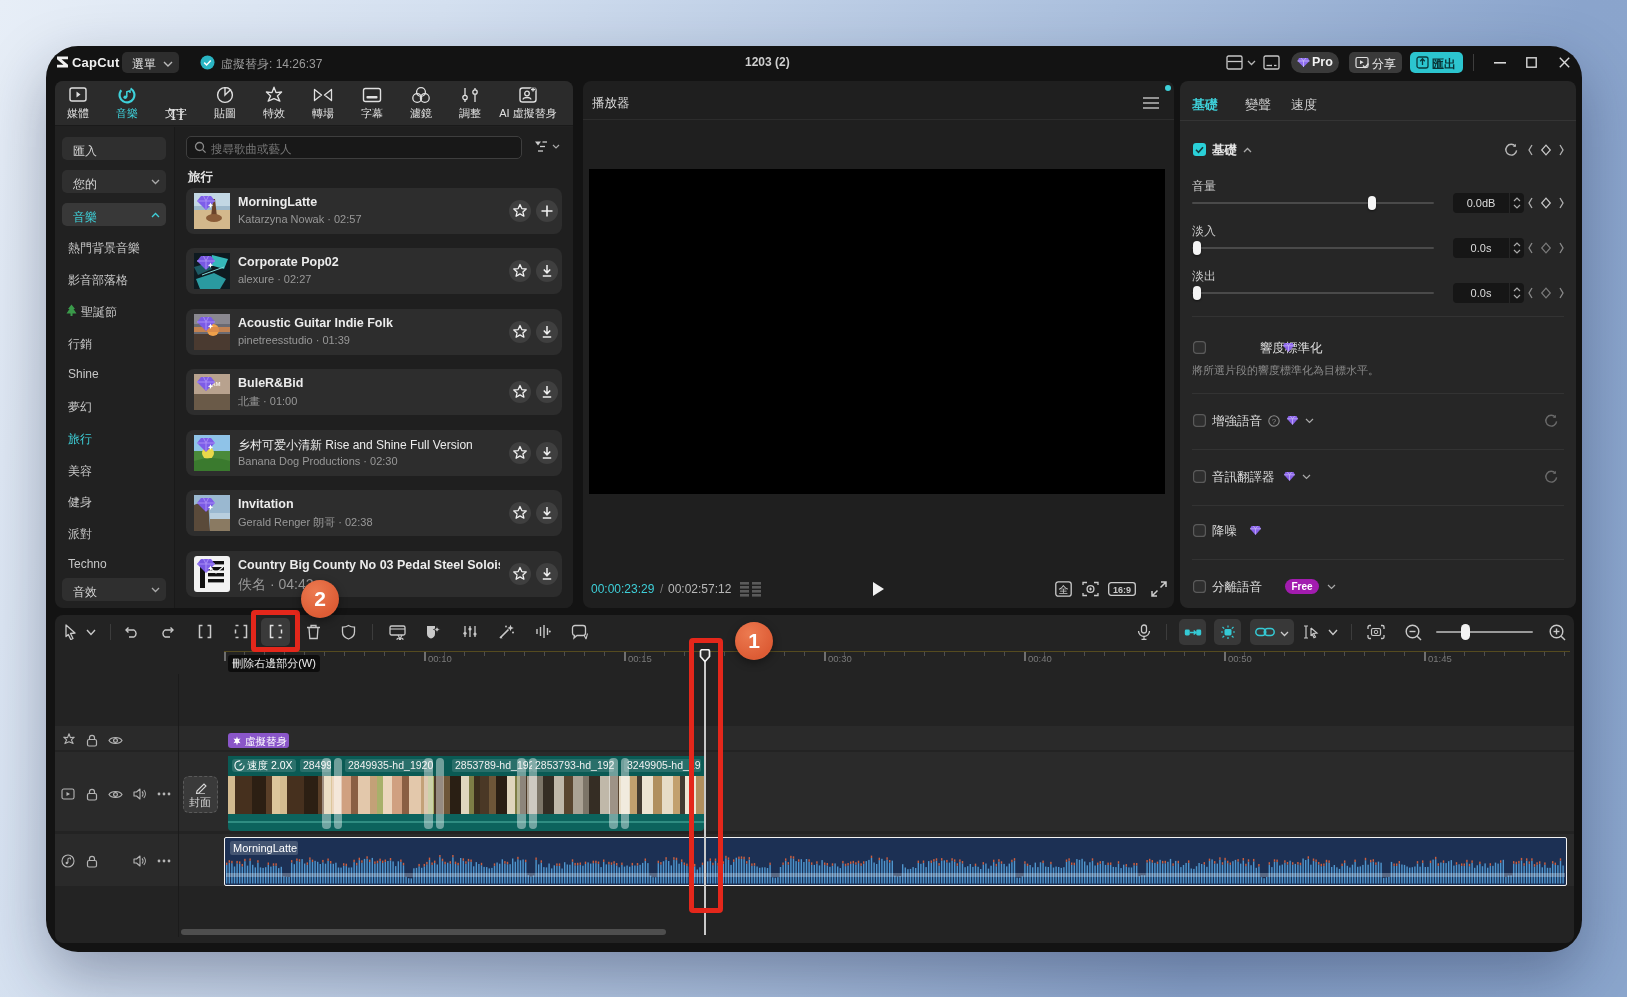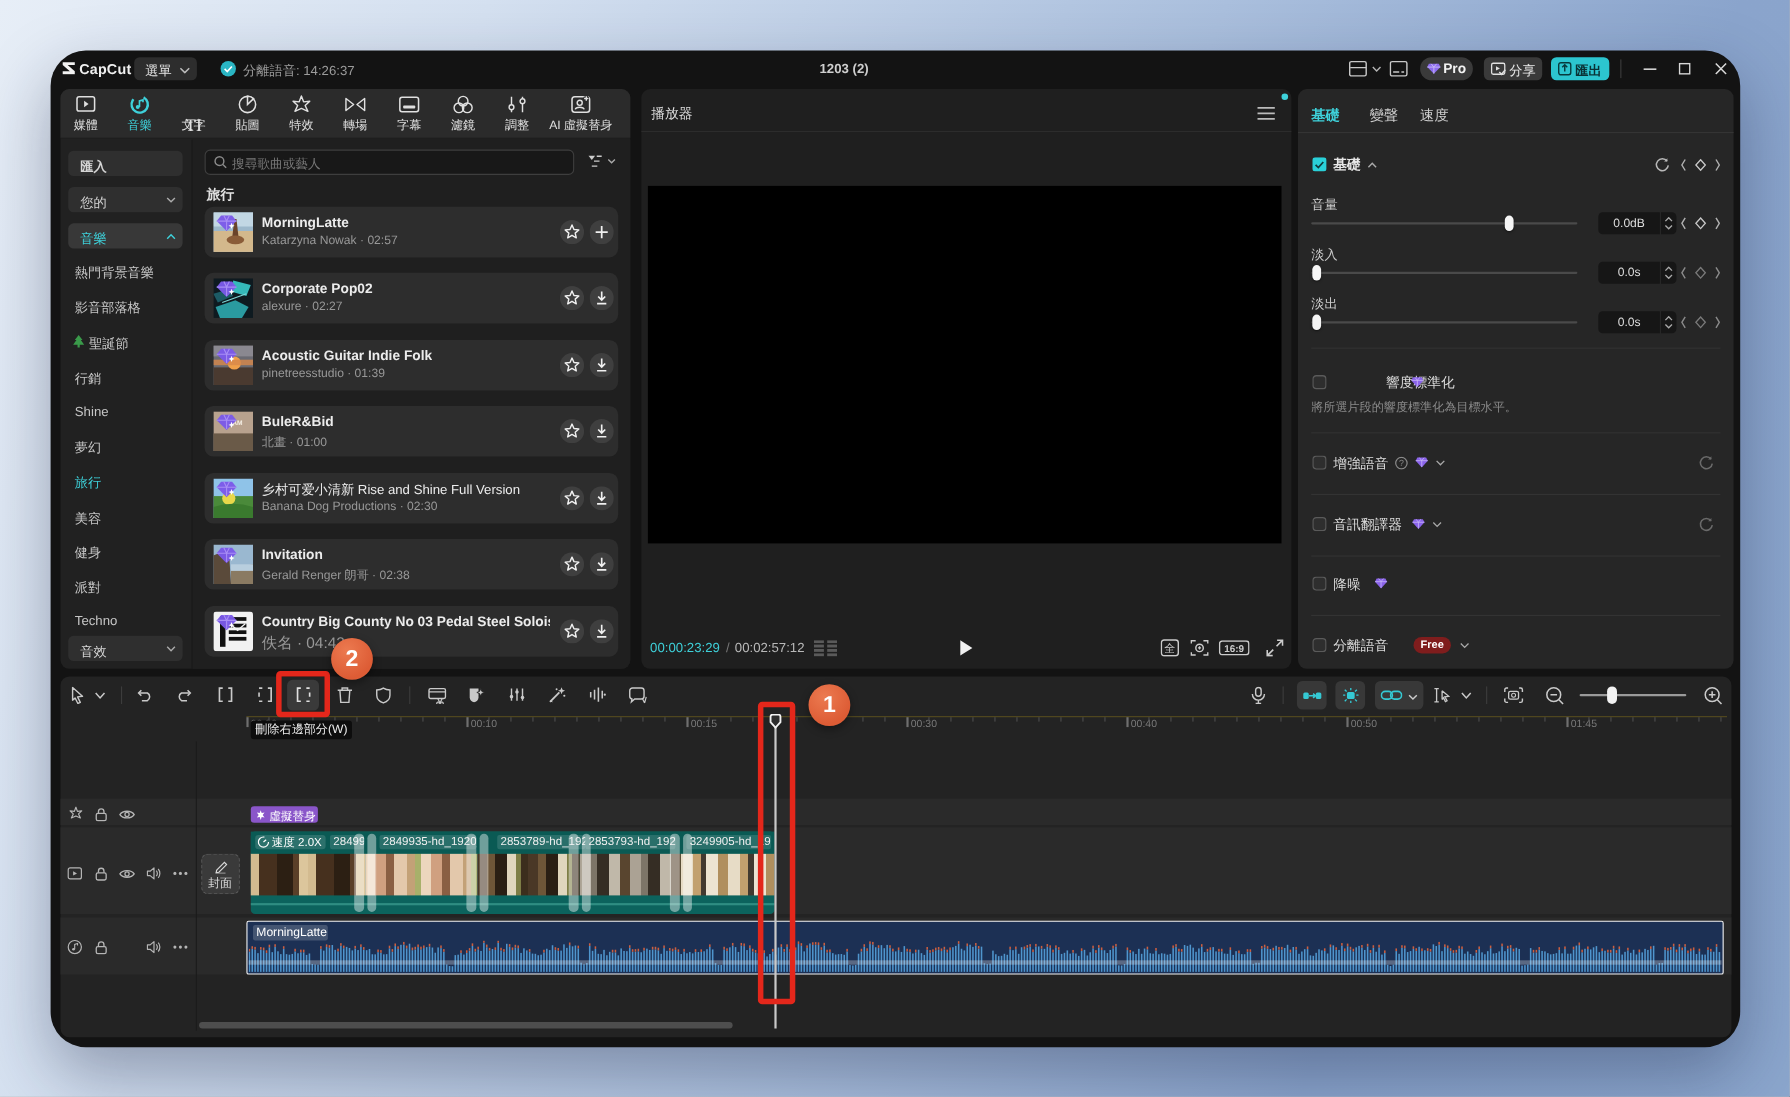--- a/index.html
+++ b/index.html
@@ -28,21 +28,21 @@
       <svg width="10" height="6" viewBox="0 0 10 6" style="">
         <path d="M1,1 L5,5 L9,1" stroke="#bbbbbb" stroke-width="1.4" fill="none"></path>
       </svg>
     </div>
     <div class="abs" style="left:200px;top:55px;">
       <svg width="15" height="15" viewBox="0 0 15 15" style="">
         <circle cx="7.5" cy="7.5" r="7" fill="#2ab5c3"></circle>
         <path d="M4.2,7.6 L6.6,10 L10.8,5.4" stroke="#ffffff" stroke-width="1.5" fill="none"></path>
       </svg>
     </div>
-    <div class="txt" style="left:221px;top:56px;font-size:12px;color:#9b9b9b;font-weight:400;">分離語音: 14:26:37</div>
+    <div class="txt" style="left:221px;top:56px;font-size:12px;color:#9b9b9b;font-weight:400;">虛擬替身: 14:26:37</div>
     <div class="txt" style="left:745px;top:55px;font-size:12px;color:#cfcfcf;font-weight:600;">1203 (2)</div>
     <div class="abs" style="left:1226px;top:55px;">
       <svg width="17" height="15" viewBox="0 0 17 15" style="">
         <rect x="1" y="1" width="15" height="13" rx="1.6" stroke="#c8c8c8" stroke-width="1.3" fill="none"></rect>
         <line x1="1.5" y1="6.5" x2="16" y2="6.5" stroke="#c8c8c8" stroke-width="1.3"></line>
       </svg>
     </div>
     <div class="abs" style="left:1247px;top:60px;">
       <svg width="9" height="6" viewBox="0 0 9 6" style="">
         <path d="M1,1 L4.5,4.5 L8,1" stroke="#b5b5b5" stroke-width="1.3" fill="none"></path>
@@ -168,21 +168,21 @@
         <circle cx="10" cy="7.5" r="2.3" stroke="#e0e0e0" stroke-width="1.3" fill="none"></circle>
         <path d="M6,13.5 C6.5,10.8 13.5,10.8 14,13.5" stroke="#e0e0e0" stroke-width="1.3" fill="none"></path>
         <path d="M16,1 L16,6 M13.5,3.5 L18.5,3.5" stroke="#2b2b2b" stroke-width="3"></path>
         <path d="M16,1.5 L16,5.5 M14,3.5 L18,3.5" stroke="#e0e0e0" stroke-width="1.3"></path>
       </svg>
     </div>
     <div class="txt" style="left:488.0px;top:106px;width:80px;text-align:center;font-size:11px;color:#e0e0e0;">AI 虛擬替身</div>
     <div class="abs" style="left:175px;top:127px;width:398px;height:481px;background:#1f1f1f;border-radius:0 0 8px 0;"></div>
     <div class="abs" style="left:174px;top:127px;width:1px;height:481px;background:#191919;"></div>
     <div class="abs" style="left:62px;top:137px;width:104px;height:23px;background:#2f2f2f;border-radius:5px;"></div>
-    <div class="txt" style="left:73px;top:143px;font-size:12px;color:#d5d5d5;font-weight:700;">匯入</div>
+    <div class="txt" style="left:73px;top:143px;font-size:12px;color:#d5d5d5;font-weight:400;">匯入</div>
     <div class="abs" style="left:62px;top:170px;width:104px;height:23px;background:#2f2f2f;border-radius:5px;"></div>
     <div class="txt" style="left:73px;top:176px;font-size:12px;color:#d5d5d5;font-weight:400;">您的</div>
     <div class="abs" style="left:151px;top:179px;">
       <svg width="9" height="6" viewBox="0 0 9 6" style="">
         <path d="M1,1 L4.5,4.5 L8,1" stroke="#aaaaaa" stroke-width="1.3" fill="none"></path>
       </svg>
     </div>
     <div class="abs" style="left:62px;top:203px;width:104px;height:23px;background:#383838;border-radius:5px;"></div>
     <div class="txt" style="left:73px;top:209px;font-size:12px;color:#3ed1da;font-weight:400;">音樂</div>
     <div class="abs" style="left:151px;top:212px;">
@@ -651,21 +651,21 @@
         <path d="M4.3,1 L6.5,3.8 L8.7,1 M1,3.8 L12,3.8 M6.5,3.8 L6.5,9.5" stroke="#c8b8f8" stroke-width="0.7" fill="none"></path>
       </svg>
     </div>
     <div class="abs" style="left:1192px;top:559px;width:372px;height:1px;background:#333333;"></div>
     <div class="abs" style="left:1193px;top:580px;">
       <svg width="13" height="13" viewBox="0 0 13 13" style="">
         <rect x="0.6" y="0.6" width="11.8" height="11.8" rx="3" fill="#2e2e2e" stroke="#5a5a5a" stroke-width="1.2"></rect>
       </svg>
     </div>
     <div class="txt" style="left:1212px;top:579px;font-size:12.5px;color:#dddddd;font-weight:400;">分離語音</div>
-    <div class="abs" style="left:1285px;top:579px;width:34px;height:15px;background:#7f1d1d;border-radius:7.5px;color:#ffffff;font-size:10px;font-weight:700;text-align:center;line-height:15px;">Free</div>
+    <div class="abs" style="left:1285px;top:579px;width:34px;height:15px;background:#a21caf;border-radius:7.5px;color:#ffffff;font-size:10px;font-weight:700;text-align:center;line-height:15px;">Free</div>
     <div class="abs" style="left:1327px;top:584px;">
       <svg width="9" height="6" viewBox="0 0 9 6" style="">
         <path d="M1,1 L4.5,4.5 L8,1" stroke="#aaaaaa" stroke-width="1.2" fill="none"></path>
       </svg>
     </div>
     <div class="panel" style="left:55px;top:615px;width:1519px;height:328px;background:#232323;"></div>
     <div class="abs" style="left:63px;top:624px;">
       <svg width="15" height="16" viewBox="0 0 15 16" style="">
         <path d="M3,1 L12,9 L7.5,9.5 L10,14.5 L7.8,15.5 L5.3,10.5 L3,12.5 Z" stroke="#c9c9c9" stroke-width="1.3" fill="none" stroke-linejoin="round"></path>
       </svg>

